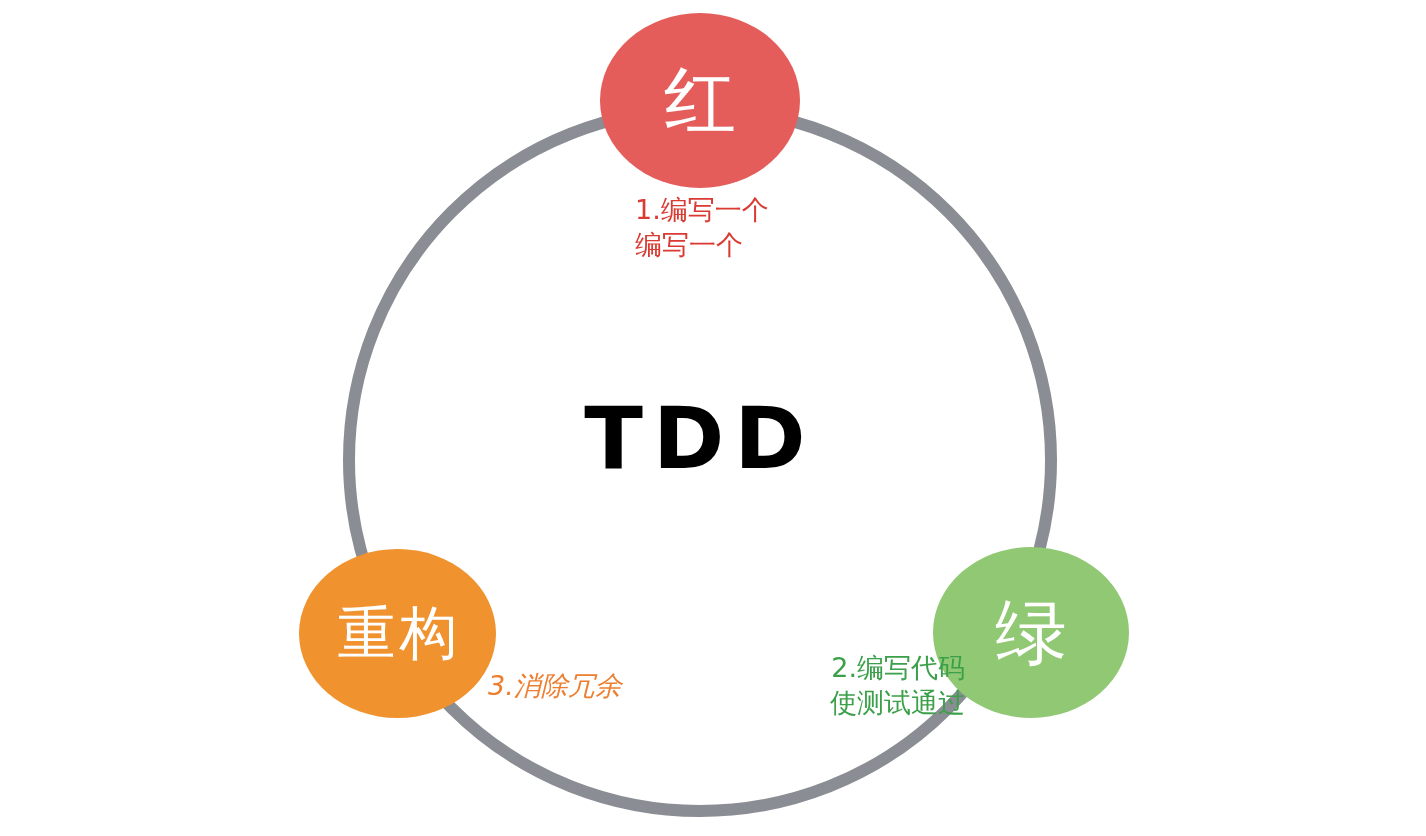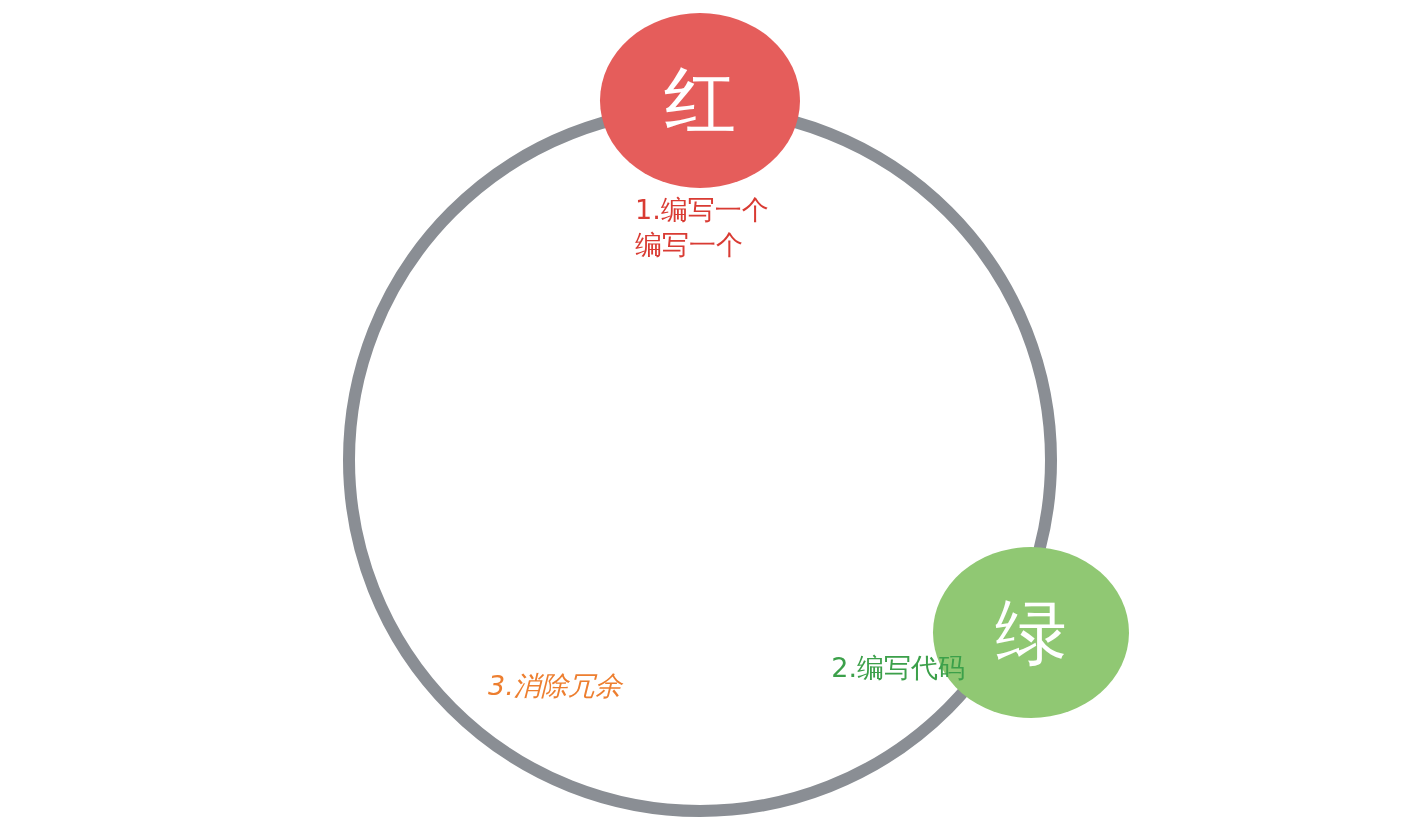--- a/index.html
+++ b/index.html
@@ -87,36 +87,41 @@
 </style>
 </head>
 <body>
 
 <div class="canvas">
 
   <svg class="ring-svg" width="1426" height="836" viewBox="0 0 1426 836" aria-hidden="true">
     <circle cx="700" cy="460" r="351" fill="none" stroke="#8A8E94" stroke-width="12"></circle>
   </svg>
 
+  <div class="center-title">TDD</div>
 
   <div class="node node-red">
     <span>红</span>
   </div>
 
   <div class="node node-green">
     <span>绿</span>
   </div>
 
+  <div class="node node-refactor">
+    <span>重构</span>
+  </div>
 
   <div class="step step-red">
     <div>1.编写一个</div>
     <div>编写一个</div>
   </div>
 
   <div class="step step-green">
     <div>2.编写代码</div>
+    <div>使测试通过</div>
   </div>
 
   <div class="step step-refactor">
     <div>3.消除冗余</div>
   </div>
 
 </div>
 
 </body></html>

